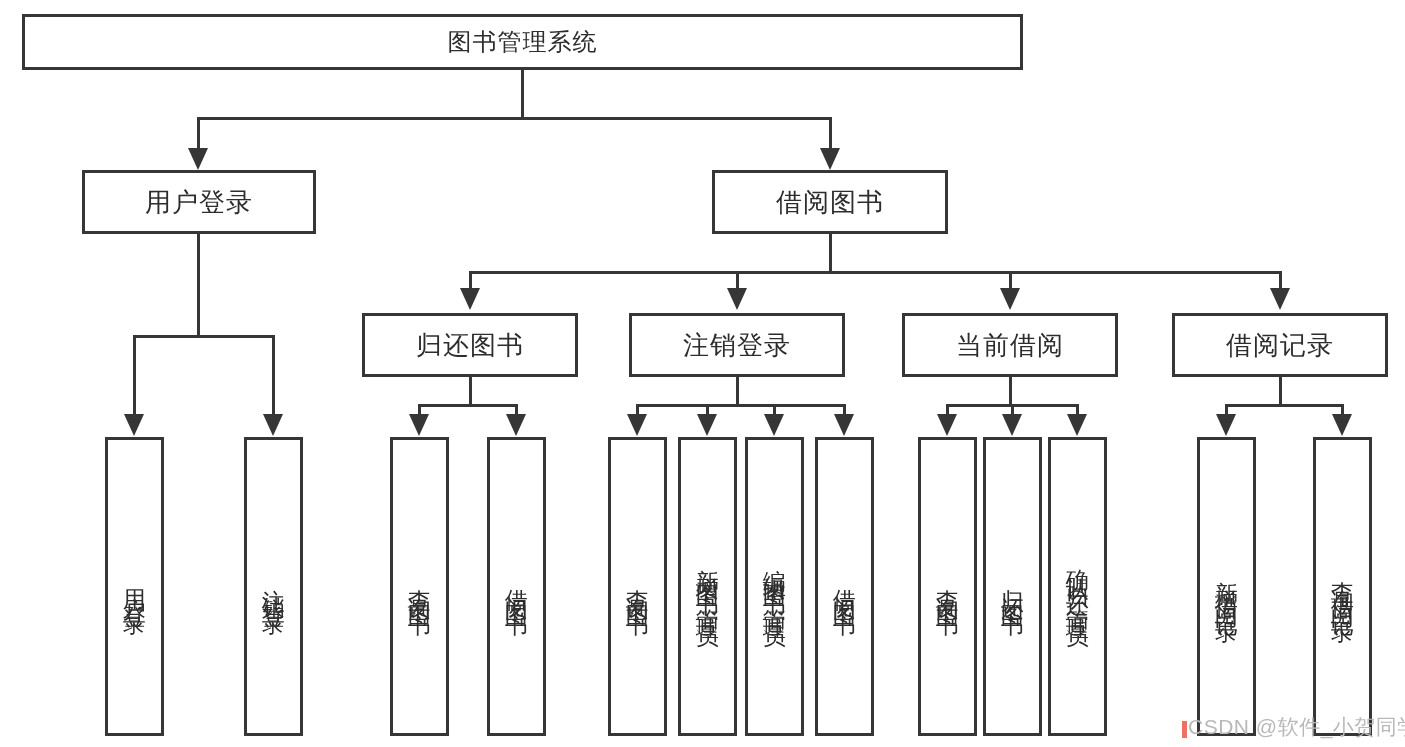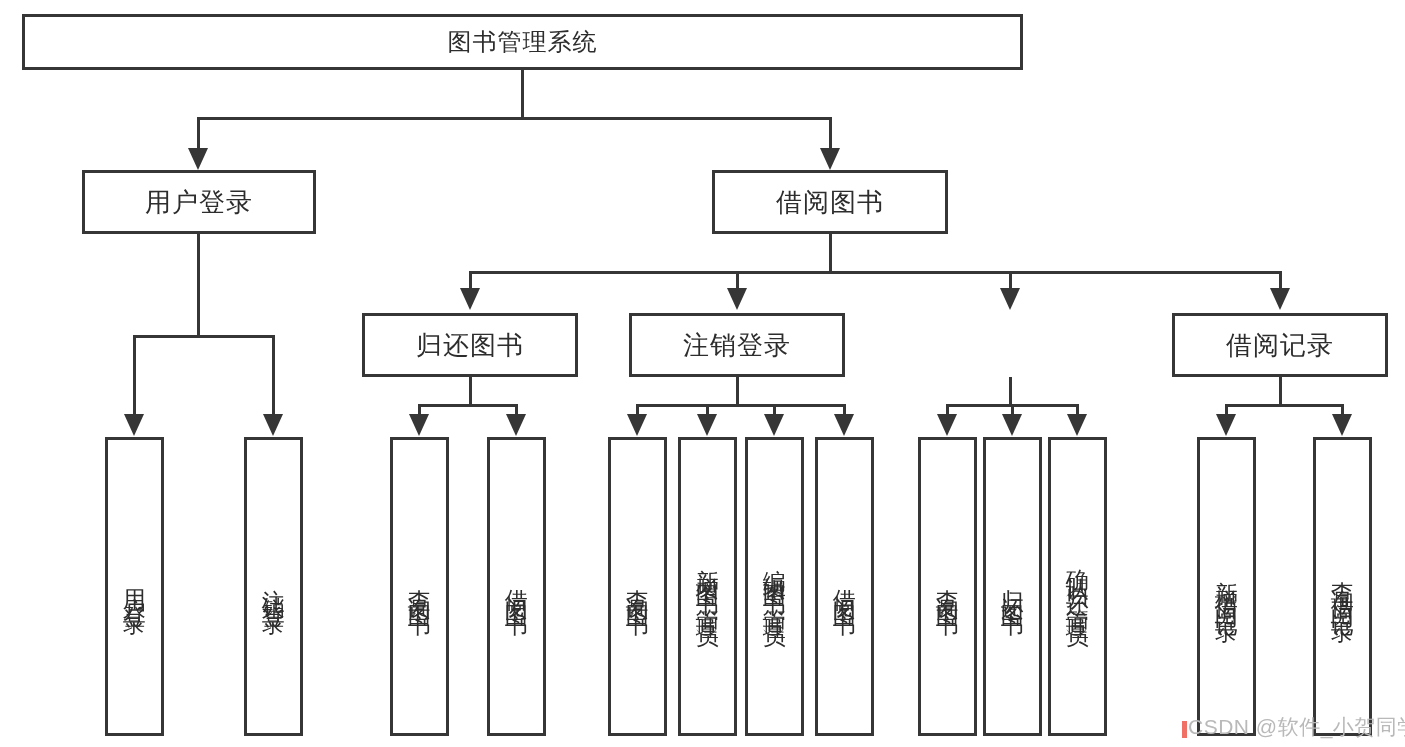--- a/index.html
+++ b/index.html
@@ -45,20 +45,21 @@
 
 <div class="canvas">
 
   <div class="box root-label" style="left:22px;top:14px;width:1001px;height:56px">图书管理系统</div>
 
   <div class="box h-label" style="left:82px;top:170px;width:234px;height:64px">用户登录</div>
   <div class="box h-label" style="left:712px;top:170px;width:236px;height:64px">借阅图书</div>
 
   <div class="box h-label" style="left:362px;top:313px;width:216px;height:64px">归还图书</div>
   <div class="box h-label" style="left:629px;top:313px;width:216px;height:64px">注销登录</div>
+  <div class="box h-label" style="left:902px;top:313px;width:216px;height:64px">当前借阅</div>
   <div class="box h-label" style="left:1172px;top:313px;width:216px;height:64px">借阅记录</div>
 
   <div class="box leaf" style="left:105px;top:437px;width:59px;height:299px">
     <span>用户登录</span>
   </div>
   <div class="box leaf" style="left:244px;top:437px;width:59px;height:299px">
     <span>注销登录</span>
   </div>
 
   <div class="box leaf" style="left:390px;top:437px;width:59px;height:299px">

